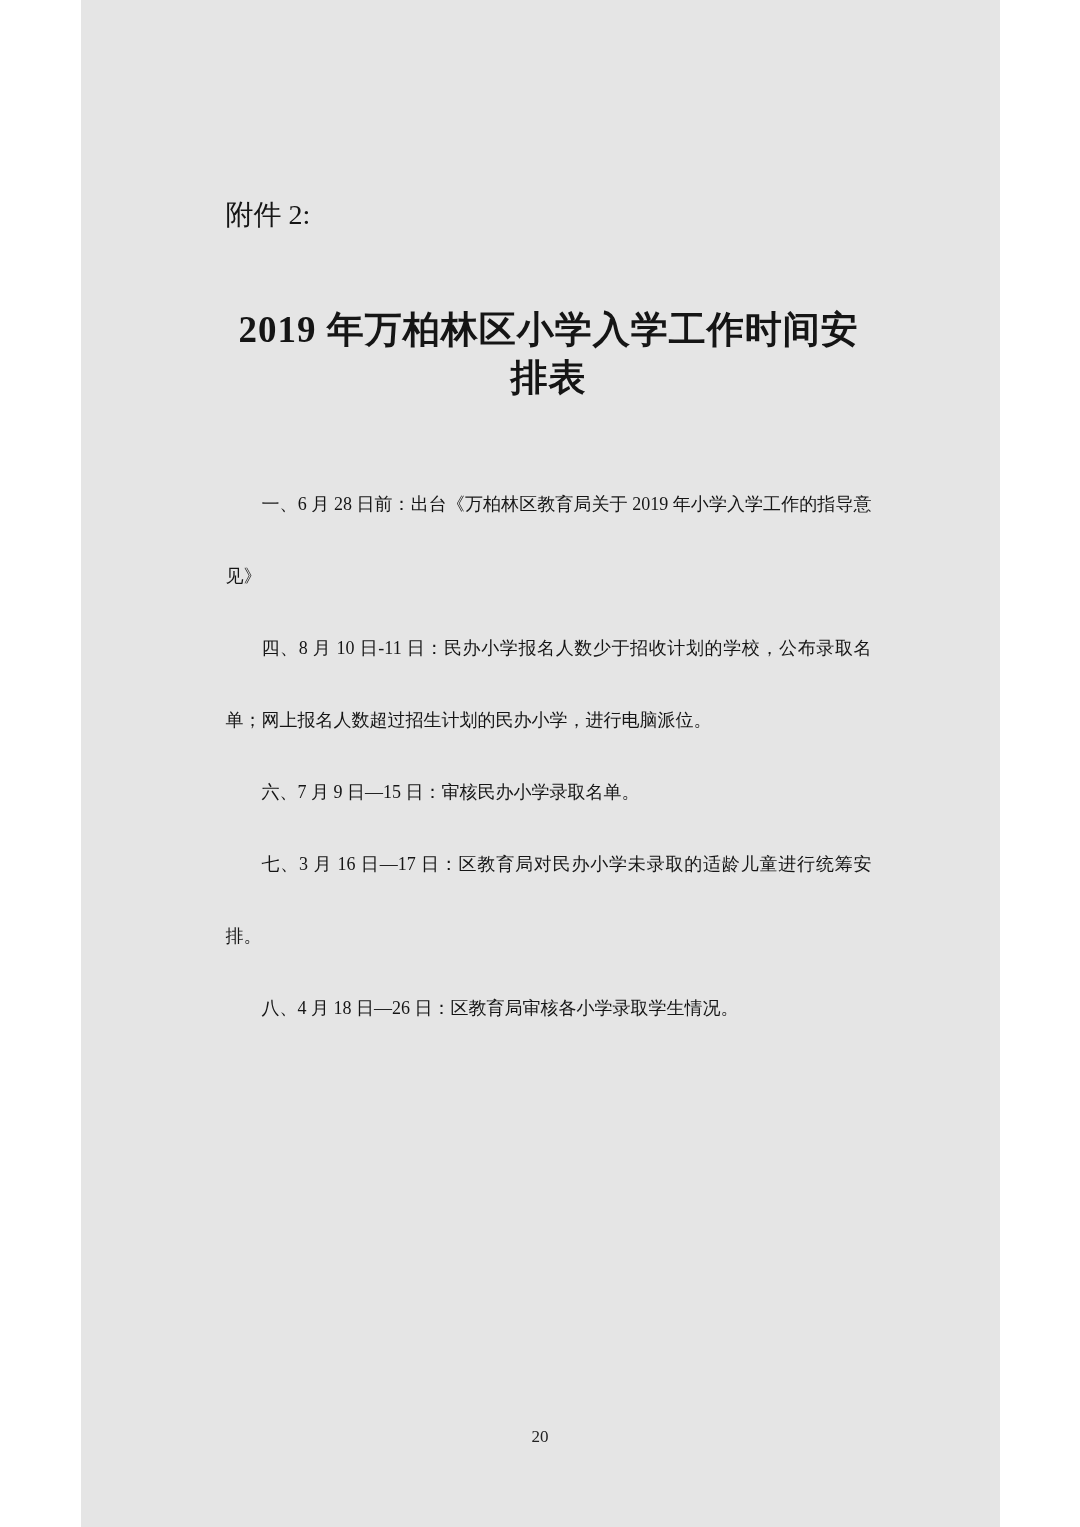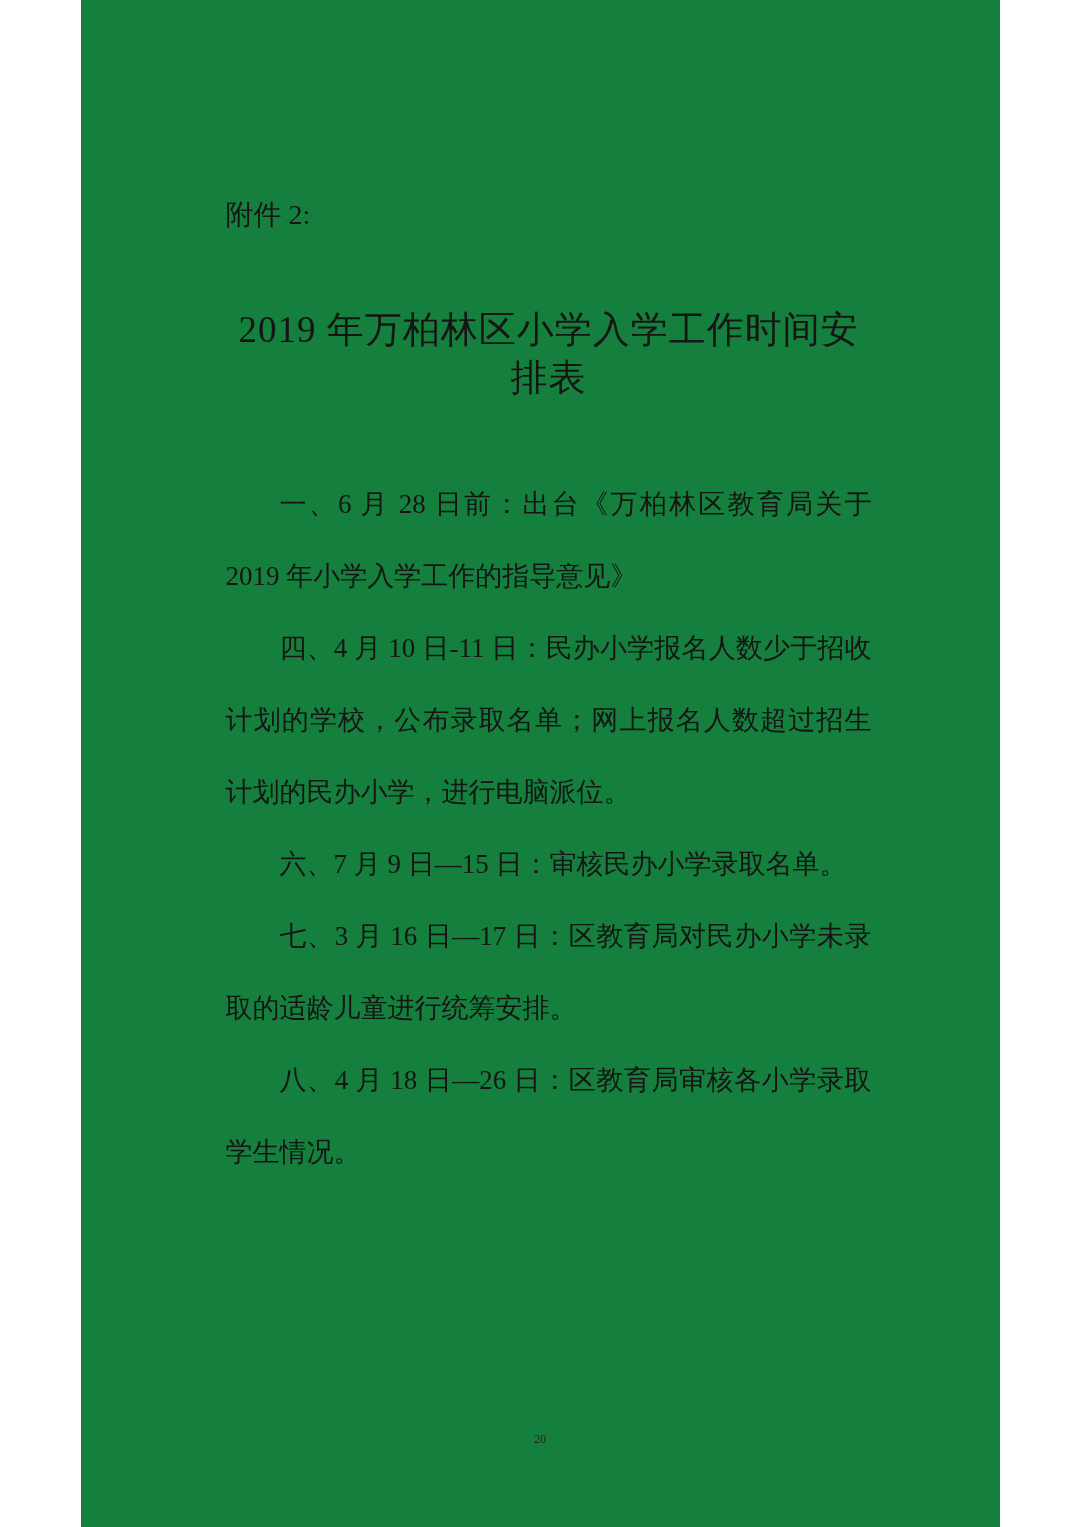--- a/index.html
+++ b/index.html
@@ -5,73 +5,73 @@
   html, body {
     margin: 0;
     padding: 0;
     background: #ffffff;
   }
   .page {
     position: relative;
     width: 919px;
     height: 1527px;
     margin: 0 auto;
-    background: #15803d;
+    background: #e5e5e5;
     box-sizing: border-box;
     padding: 198px 128px 4px 145px;
     font-family: "Liberation Serif", "DejaVu Serif", serif;
     color: #151515;
     overflow: hidden;
   }
   .attachment-label {
     font-size: 28px;
     line-height: 1.2;
     margin: 0;
   }
   .doc-title {
     font-size: 37px;
-    font-weight: normal;
+    font-weight: bold;
     text-align: center;
     letter-spacing: 1px;
     margin: 74px 0 0 0;
     line-height: 1.3;
   }
   .content {
     margin-top: 66px;
-    font-size: 27px;
+    font-size: 18px;
     line-height: 72px;
     text-align: justify;
     text-justify: inter-ideograph;
   }
   .para {
     margin: 0;
     text-indent: 2em;
   }
   .page-number {
     position: absolute;
     left: 0;
     right: 0;
     bottom: 80px;
     text-align: center;
-    font-size: 12px;
+    font-size: 17px;
     color: #222222;
   }
 </style>
 </head>
 <body>
 
 <div class="page">
 
   <p class="attachment-label">附件 2:</p>
 
   <h1 class="doc-title">2019 年万柏林区小学入学工作时间安排表</h1>
 
   <div class="content">
     <p class="para">一、6 月 28 日前：出台《万柏林区教育局关于 2019 年小学入学工作的指导意见》</p>
-    <p class="para">四、4 月 10 日-11 日：民办小学报名人数少于招收计划的学校，公布录取名单；网上报名人数超过招生计划的民办小学，进行电脑派位。</p>
+    <p class="para">四、8 月 10 日-11 日：民办小学报名人数少于招收计划的学校，公布录取名单；网上报名人数超过招生计划的民办小学，进行电脑派位。</p>
     <p class="para">六、7 月 9 日—15 日：审核民办小学录取名单。</p>
     <p class="para">七、3 月 16 日—17 日：区教育局对民办小学未录取的适龄儿童进行统筹安排。</p>
     <p class="para">八、4 月 18 日—26 日：区教育局审核各小学录取学生情况。</p>
   </div>
 
   <div class="page-number">20</div>
 
 </div>
 
 </body></html>

